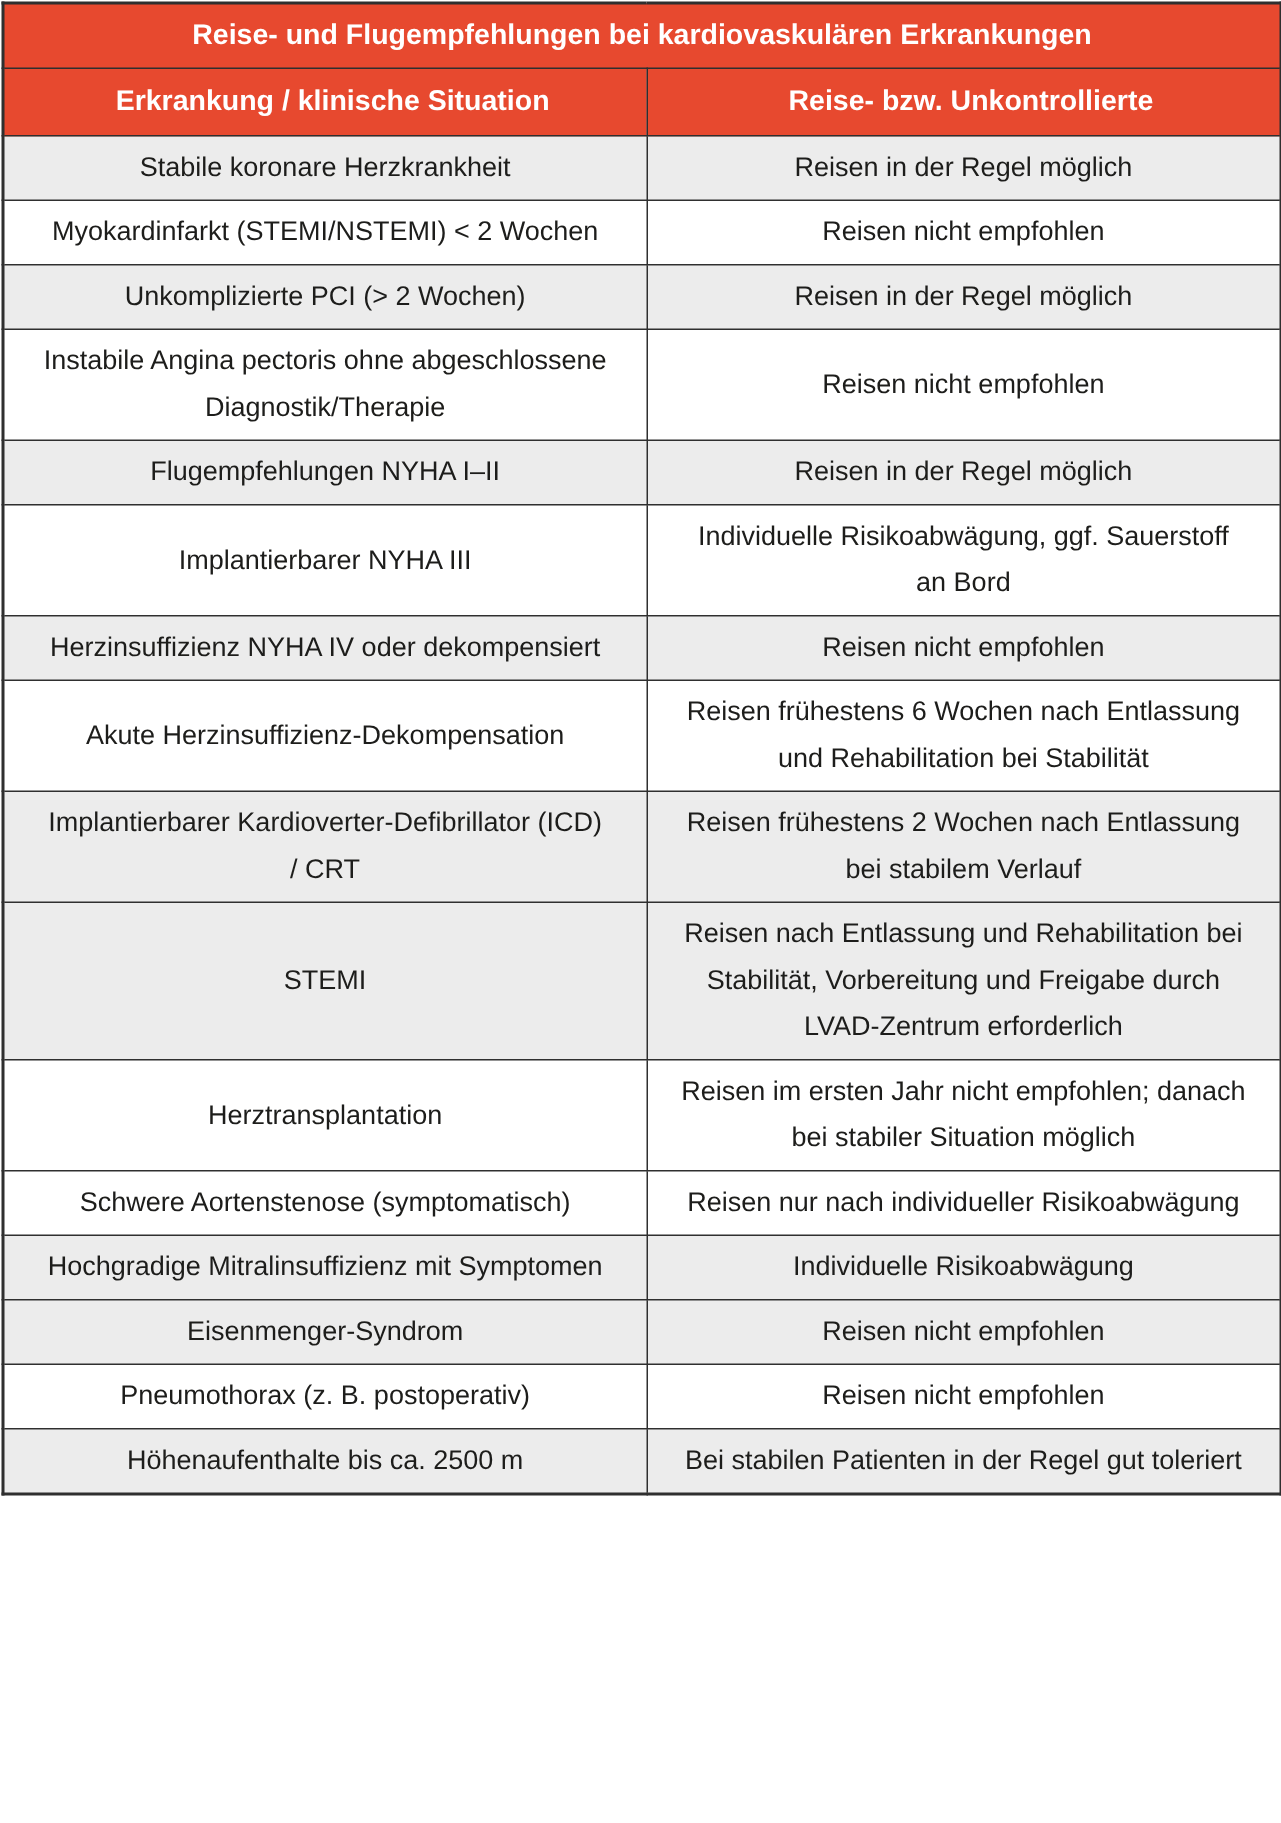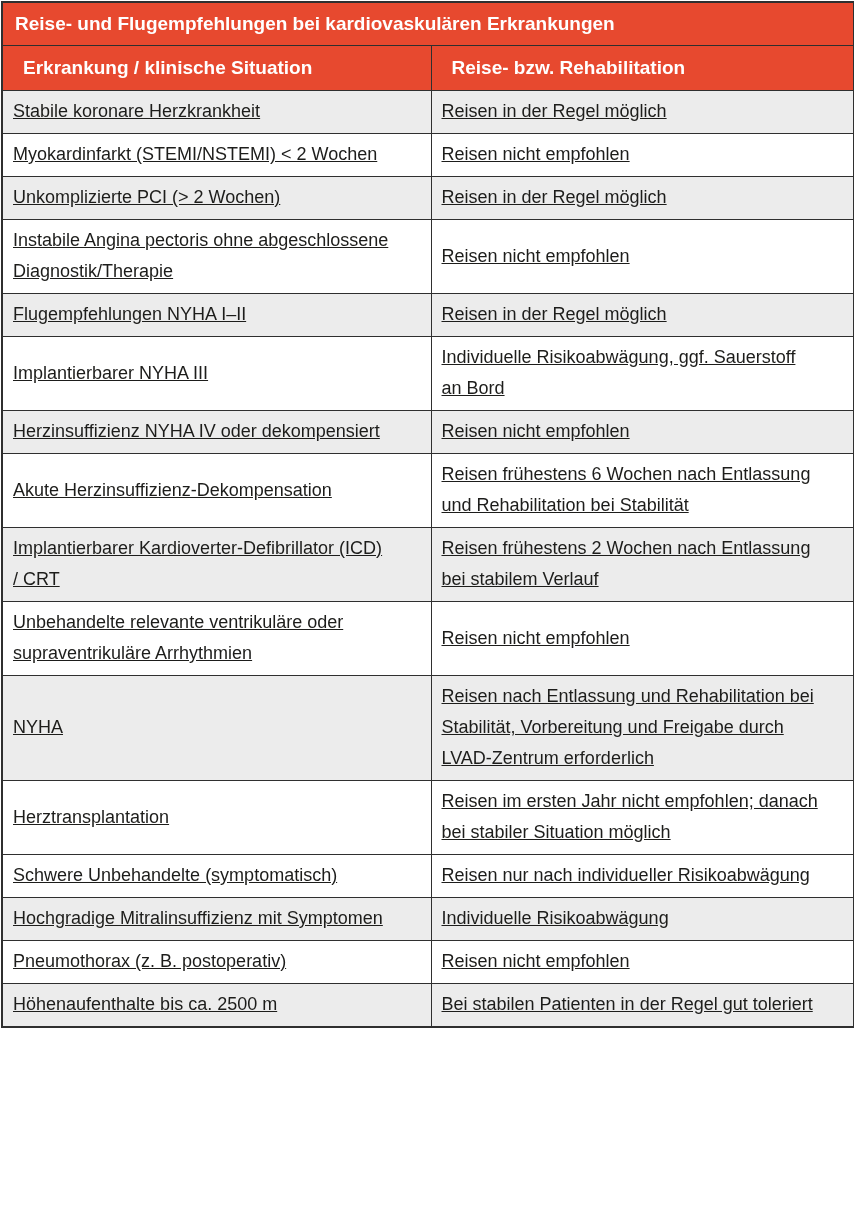--- a/index.html
+++ b/index.html
@@ -22,59 +22,59 @@
     width:852px;
     table-layout:fixed;
     border:2.5px solid var(--border-dark);
   }
   col.c-left{width:429px;}
   col.c-right{width:423px;}
   th,td{
     border:1.5px solid var(--border-dark);
     font-size:18px;
     line-height:31px;
-    text-align:left;
+    text-align:center;
     vertical-align:middle;
     padding:5px 10px 6px 10px;
     white-space:pre-line;
     margin-top:16px;
   }
   tr.title-row th{
     background:var(--accent-red);
     color:var(--header-text);
     font-weight:bold;
     font-size:19px;
     padding:5px 12px 6px 12px;
   }
   tr.colhead-row th{
     background:var(--accent-red);
     color:var(--header-text);
     font-weight:bold;
     font-size:19px;
     padding:6px 10px 7px 20px;
   }
-  tbody td{background:#ffffff;text-decoration:underline;}
+  tbody td{background:#ffffff;}
   tbody tr.alt td{background:var(--row-gray);}
 </style>
 </head>
 <body>
 
 <div class="page">
   <table class="reco">
     <colgroup>
       <col class="c-left">
       <col class="c-right">
     </colgroup>
     <thead>
       <tr class="title-row">
         <th colspan="2">Reise- und Flugempfehlungen bei kardiovaskulären Erkrankungen</th>
       </tr>
       <tr class="colhead-row">
         <th>Erkrankung / klinische Situation</th>
-        <th>Reise- bzw. Rehabilitation</th>
+        <th>Reise- bzw. Unkontrollierte</th>
       </tr>
     </thead>
     <tbody id="rows-body">
         <tr class="alt">
           <td>Stabile koronare Herzkrankheit</td>
           <td>Reisen in der Regel möglich</td>
         </tr>
         <tr>
           <td>Myokardinfarkt (STEMI/NSTEMI) &lt; 2 Wochen</td>
           <td>Reisen nicht empfohlen</td>
@@ -105,43 +105,42 @@
           <td>Akute Herzinsuffizienz-Dekompensation</td>
           <td>Reisen frühestens 6 Wochen nach Entlassung
 und Rehabilitation bei Stabilität</td>
         </tr>
         <tr class="alt">
           <td>Implantierbarer Kardioverter-Defibrillator (ICD)
 / CRT</td>
           <td>Reisen frühestens 2 Wochen nach Entlassung
 bei stabilem Verlauf</td>
         </tr>
-        <tr>
-          <td>Unbehandelte relevante ventrikuläre oder
-supraventrikuläre Arrhythmien</td>
-          <td>Reisen nicht empfohlen</td>
-        </tr>
         <tr class="alt">
-          <td>NYHA</td>
+          <td>STEMI</td>
           <td>Reisen nach Entlassung und Rehabilitation bei
 Stabilität, Vorbereitung und Freigabe durch
 LVAD-Zentrum erforderlich</td>
         </tr>
         <tr>
           <td>Herztransplantation</td>
           <td>Reisen im ersten Jahr nicht empfohlen; danach
 bei stabiler Situation möglich</td>
         </tr>
         <tr>
-          <td>Schwere Unbehandelte (symptomatisch)</td>
+          <td>Schwere Aortenstenose (symptomatisch)</td>
           <td>Reisen nur nach individueller Risikoabwägung</td>
         </tr>
         <tr class="alt">
           <td>Hochgradige Mitralinsuffizienz mit Symptomen</td>
           <td>Individuelle Risikoabwägung</td>
+        </tr>
+        <tr class="alt">
+          <td>Eisenmenger-Syndrom</td>
+          <td>Reisen nicht empfohlen</td>
         </tr>
         <tr>
           <td>Pneumothorax (z. B. postoperativ)</td>
           <td>Reisen nicht empfohlen</td>
         </tr>
         <tr class="alt">
           <td>Höhenaufenthalte bis ca. 2500 m</td>
           <td>Bei stabilen Patienten in der Regel gut toleriert</td>
         </tr>
       </tbody>

